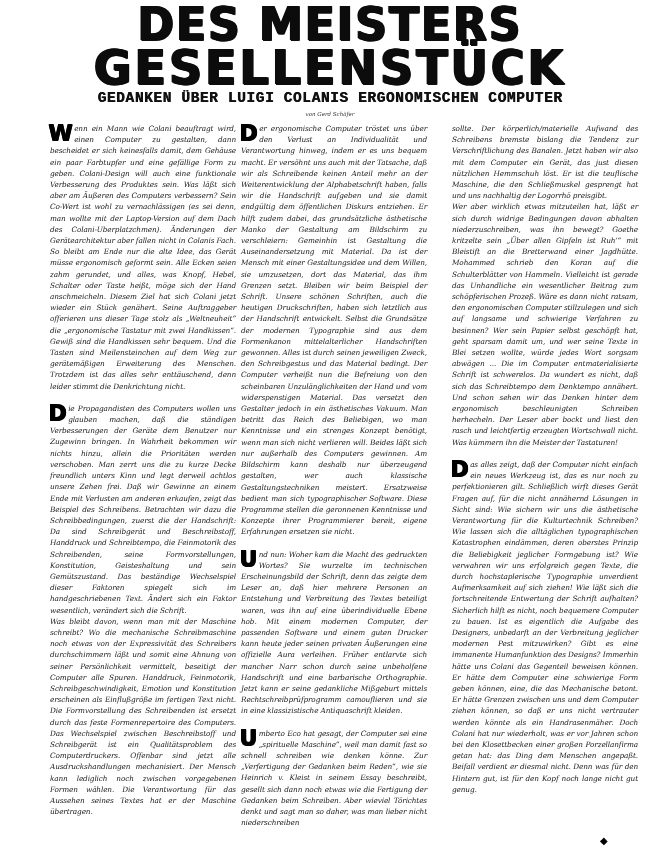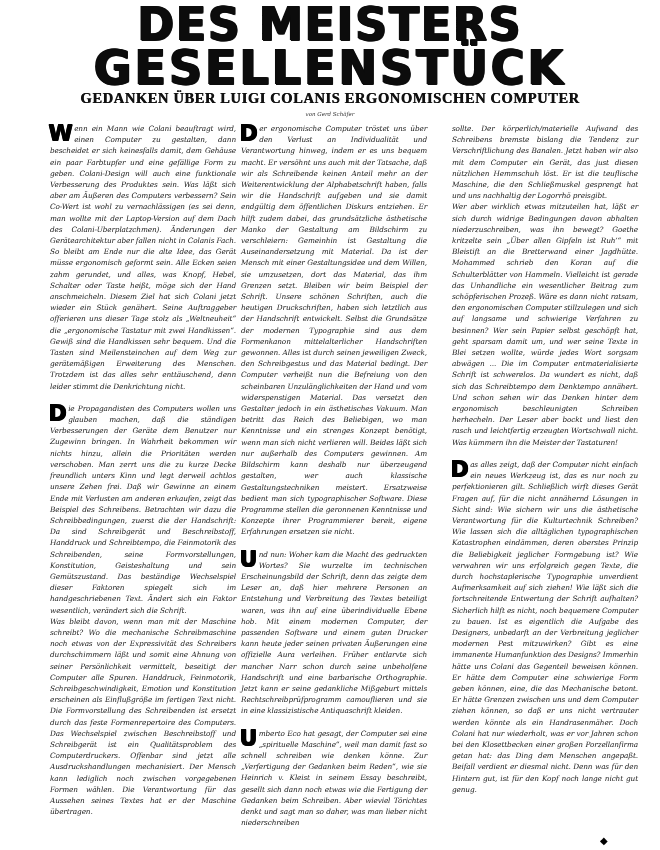--- a/index.html
+++ b/index.html
@@ -9,21 +9,21 @@
       position: absolute; left: 0; width: 660px; text-align: center;
       font-family: "DejaVu Sans", sans-serif; font-weight: 900;
       color: #0c0c0c; letter-spacing: 2px; line-height: 1;
       text-shadow: 1px 0 #0c0c0c, -1px 0 #0c0c0c, 0 1px #0c0c0c, 1px 1px #222;
       transform: scaleY(1.05);
     }
     .title-1 { top: 2px; font-size: 44px; }
     .title-2 { top: 44px; font-size: 46px; letter-spacing: 3px; }
     .subtitle {
       position: absolute; left: 0; width: 660px; top: 90px; text-align: center;
-      font-family: Liberation Serif, serif; font-weight: 900; font-size: 14.5px;
+      font-family: Liberation Mono, monospace; font-weight: 900; font-size: 14.5px;
       letter-spacing: 0.6px; color: #111; text-shadow: 0.5px 0 #111;
     }
     .byline {
       position: absolute; left: 0; width: 660px; top: 111px; text-align: center;
       font-family: "DejaVu Serif", serif; font-style: italic; font-size: 5.5px; color: #333;
     }
     .col {
       position: absolute; top: 123px; width: 186px;
       font-family: "DejaVu Serif", serif; font-style: italic;
       font-size: 7.35px; line-height: 11.2px; color: #1a1a1a;

